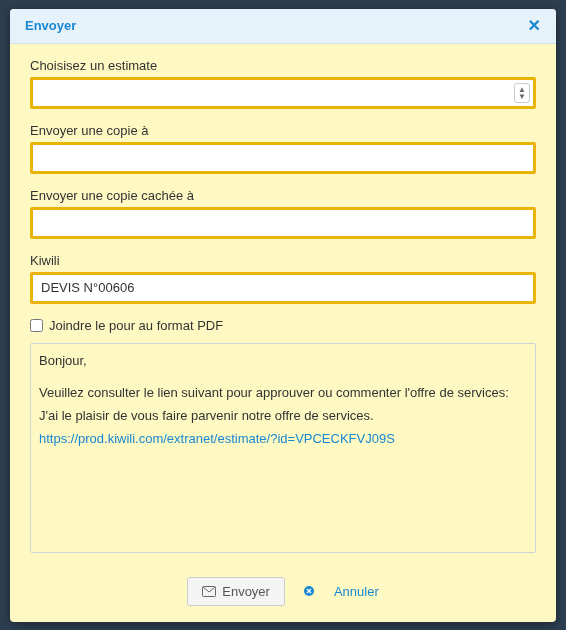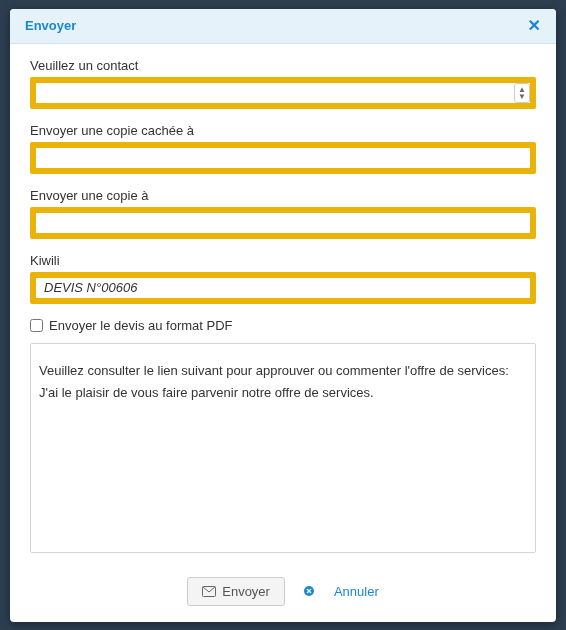--- a/index.html
+++ b/index.html
@@ -8,21 +8,21 @@
     background: #2c3e50;
     width: 566px;
     height: 630px;
     display: flex;
     align-items: center;
     justify-content: center;
     padding: 10px;
   }
   .dialog {
     width: 546px;
-    background: #ffffff;
+    background: #fef9c3;
     border-radius: 4px;
     box-shadow: 0 2px 10px rgba(0,0,0,0.4);
     display: flex;
     flex-direction: column;
     overflow: hidden;
   }
   .dialog-header {
     background: #e6f2fa;
     border-bottom: 1px solid #d0e3f0;
     padding: 9px 15px;
@@ -50,27 +50,26 @@
   .form-group { margin-bottom: 14px; }
   .form-label {
     display: block;
     font-size: 13px;
     color: #333;
     margin-bottom: 4px;
   }
   .form-control {
     width: 100%;
     height: 32px;
-    border: 6px solid #eab308;
+    border: 3px solid #eab308;
     border-radius: 2px;
     padding: 3px 8px;
     font-size: 13px;
     color: #333;
     background: #fff;
-    font-style: italic;
   }
   .select-wrap {
     position: relative;
   }
   .select-caret {
     position: absolute;
     right: 6px;
     top: 50%;
     transform: translateY(-50%);
     display: flex;
@@ -140,54 +139,56 @@
   <div class="dialog-header">
     <span class="dialog-title">Envoyer</span>
     <button class="dialog-close">
       <span>✕</span>
     </button>
   </div>
 
   <div class="dialog-body">
 
     <div class="form-group">
-      <label class="form-label">Veuillez un contact</label>
+      <label class="form-label">Choisisez un estimate</label>
       <div class="select-wrap">
         <input type="text" class="form-control" readonly="" value="" style="">
         <div class="select-caret">
           <span>▲</span>
             <span>▼</span>
         </div>
       </div>
     </div>
 
     <div class="form-group">
+      <label class="form-label">Envoyer une copie à</label>
+      <input type="text" class="form-control" value="" style="">
+    </div>
+
+    <div class="form-group">
       <label class="form-label">Envoyer une copie cachée à</label>
       <input type="text" class="form-control" value="" style="">
     </div>
 
     <div class="form-group">
-      <label class="form-label">Envoyer une copie à</label>
-      <input type="text" class="form-control" value="" style="">
-    </div>
-
-    <div class="form-group">
       <label class="form-label">Kiwili</label>
       <input type="text" class="form-control" value="DEVIS N°00606" style="">
     </div>
 
     <div class="checkbox-row">
       <input type="checkbox" style="">
-      <label>Envoyer le devis au format PDF</label>
+      <label>Joindre le pour au format PDF</label>
     </div>
 
     <div class="message-box" contenteditable="true" style="">
+      <p>Bonjour,</p>
       <p style="height:6px"></p>
       <p>Veuillez consulter le lien suivant pour approuver ou commenter l'offre de services:</p>
       <p>J'ai le plaisir de vous faire parvenir notre offre de services.</p>
+      <p><a href="#">https://prod.kiwili.com/extranet/estimate/?id=VPCECKFVJ09S</a></p>
       <p style="height:12px"></p>
     </div>
 
   </div>
 
   <div class="dialog-footer">
     <button class="btn-send">
       <span class="icon-envelope">
         <svg width="14" height="11" viewBox="0 0 14 11">
             <rect x="0.5" y="0.5" width="13" height="10" rx="1" fill="none" stroke="#666" stroke-width="1"></rect>

